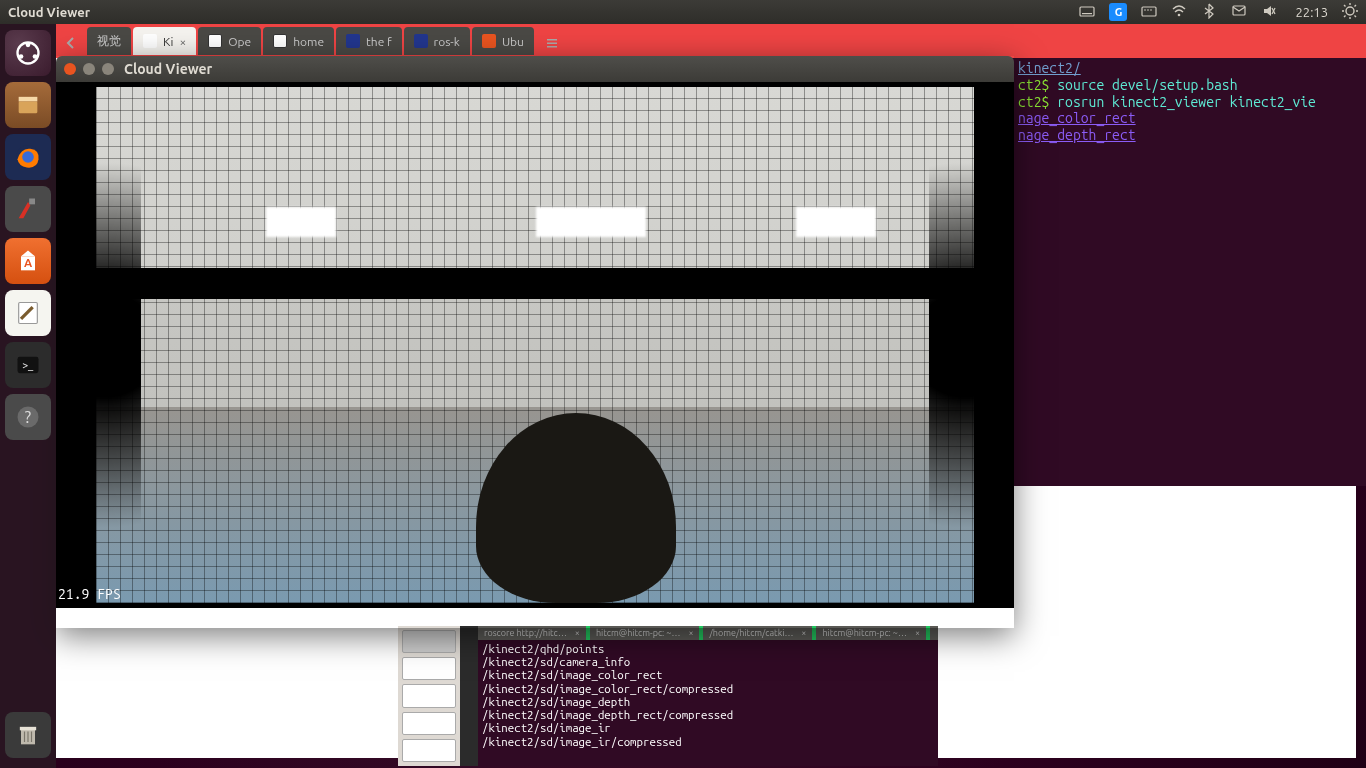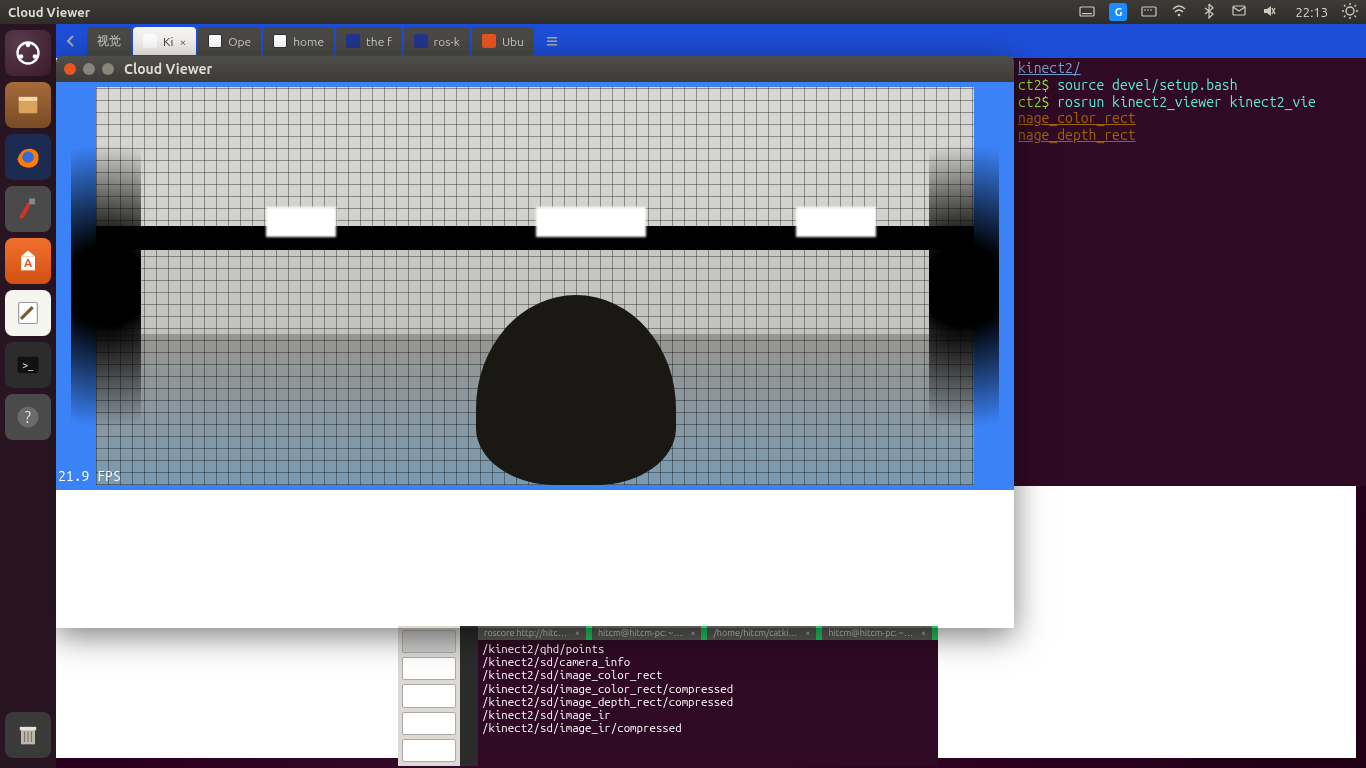--- a/index.html
+++ b/index.html
@@ -59,22 +59,22 @@
   
   .desktop-bg {
     position: absolute; left:56px; top:24px; right:0; bottom:0;
     background: radial-gradient(ellipse at 40% 60%, #4a2b3d 0%, #2c001e 60%, #180010 100%);
     z-index: 0;
   }
 
   
   .tabstrip {
     position: absolute; left: 56px; top: 24px; right: 0; height: 34px;
-    background: #1d4ed8;
-    display: flex; align-items: center;
+    background: #ef4444;
+    display: flex; align-items: flex-end;
     z-index: 20;
   }
   .tabstrip .navbtn {
     width: 30px; height: 30px; display:flex; align-items:center; justify-content:center;
     color:#888;
   }
   .tabstrip .tab {
     height: 28px; padding: 0 10px; margin: 3px 1px;
     background: #4a4945; border-radius: 4px 4px 0 0;
     display: flex; align-items: center; gap: 6px;
@@ -108,21 +108,21 @@
   .term-window .term-body {
     position:absolute; top:32px; left:372px; width:360px; height:430px;
     background:#300a24; color:#eee;
     font-family: "Ubuntu Mono","Liberation Mono",monospace;
     font-size: 14px; line-height: 1.2;
     padding: 4px 6px; overflow:hidden;
   }
   .term-body .pr { color:#8ae234; }
   .term-body .path { color:#729fcf;text-decoration:underline; }
   .term-body .cmd { color:#5eead4; }
-  .term-body .link { color:#a16207; text-decoration: underline; }
+  .term-body .link { color:#8b5cf6; text-decoration: underline; }
   .term-body div { white-space: pre; }
 
   
   .white-page {
     position:absolute; left:56px; top:58px; width:1300px; height:700px;
     background:#fff; z-index:5;
   }
 
   
   .cloud-window {
@@ -133,21 +133,21 @@
   .cloud-window .cw-titlebar {
     height:26px; background: linear-gradient(#4f4e4a,#3c3b37);
     border-radius: 6px 6px 0 0;
     display:flex; align-items:center; gap:10px; padding:0 8px;
     font-size:14px; color:#dfdbd2; font-weight:bold;
   }
   .cw-titlebar .winbtns { display:flex; gap:7px; }
   .cw-titlebar .winbtn { width:12px; height:12px; border-radius:50%; background:#8a857b; }
   .cw-titlebar .winbtn.close { background:#e95420; }
   .cloud-content {
-    position:relative; width:100%; height:408px; background:#3b82f6;
+    position:relative; width:100%; height:526px; background:#000000;
     overflow:hidden;
   }
   .cloud-scene {
     position:absolute; left:40px; right:40px; top:5px; bottom:5px;
     background:
       repeating-linear-gradient(0deg, rgba(0,0,0,0.35) 0 1px, transparent 1px 12px),
       repeating-linear-gradient(90deg, rgba(0,0,0,0.35) 0 1px, transparent 1px 12px),
       linear-gradient(#d8d8d4 0%, #d0d0cc 35%, #000 35%, #000 41%, #c7c7c3 41%, #c2c2be 62%, #989590 62%, #7a9ab0 100%);
   }
   
@@ -191,21 +191,21 @@
   }
   .embed .thumbcol .th {
     height:26px; background:#fff; border:1px solid #aaa; border-radius:2px;
   }
   .embed .thumbcol .th.help { background:#ccc; }
   .embed .mini-tabs {
     position:absolute; left:80px; right:0; top:0; height:14px;
     background:#5a5955; display:flex; font-size:9px; color:#ccc;
   }
   .embed .mini-tabs .mt {
-    padding:0 6px; border-right:6px solid #22c55e; display:flex; align-items:center; gap:4px;
+    padding:0 6px; border-right:4px solid #22c55e; display:flex; align-items:center; gap:4px;
     white-space:nowrap; overflow:hidden;
   }
   .embed .mini-tabs .mt .x { margin-left:4px; }
   .embed .topiclist {
     position:absolute; left:80px; right:0; top:14px; bottom:0;
     background:#300a24; color:#fff;
     font-family:"Ubuntu Mono",monospace; font-size:11.5px; line-height:1.15;
     padding:2px 4px;
   }
   .embed .topiclist div { white-space:pre; }
@@ -447,18 +447,19 @@
     <div class="mt">
         <span>hitcm@hitcm-pc: ~…</span>
         <span class="x">×</span>
       </div>
   </div>
   <div class="topiclist">
     <div>/kinect2/qhd/points</div>
     <div>/kinect2/sd/camera_info</div>
     <div>/kinect2/sd/image_color_rect</div>
     <div>/kinect2/sd/image_color_rect/compressed</div>
+    <div>/kinect2/sd/image_depth</div>
     <div>/kinect2/sd/image_depth_rect/compressed</div>
     <div>/kinect2/sd/image_ir</div>
     <div>/kinect2/sd/image_ir/compressed</div>
 
   </div>
 </div>
 
 </body></html>

